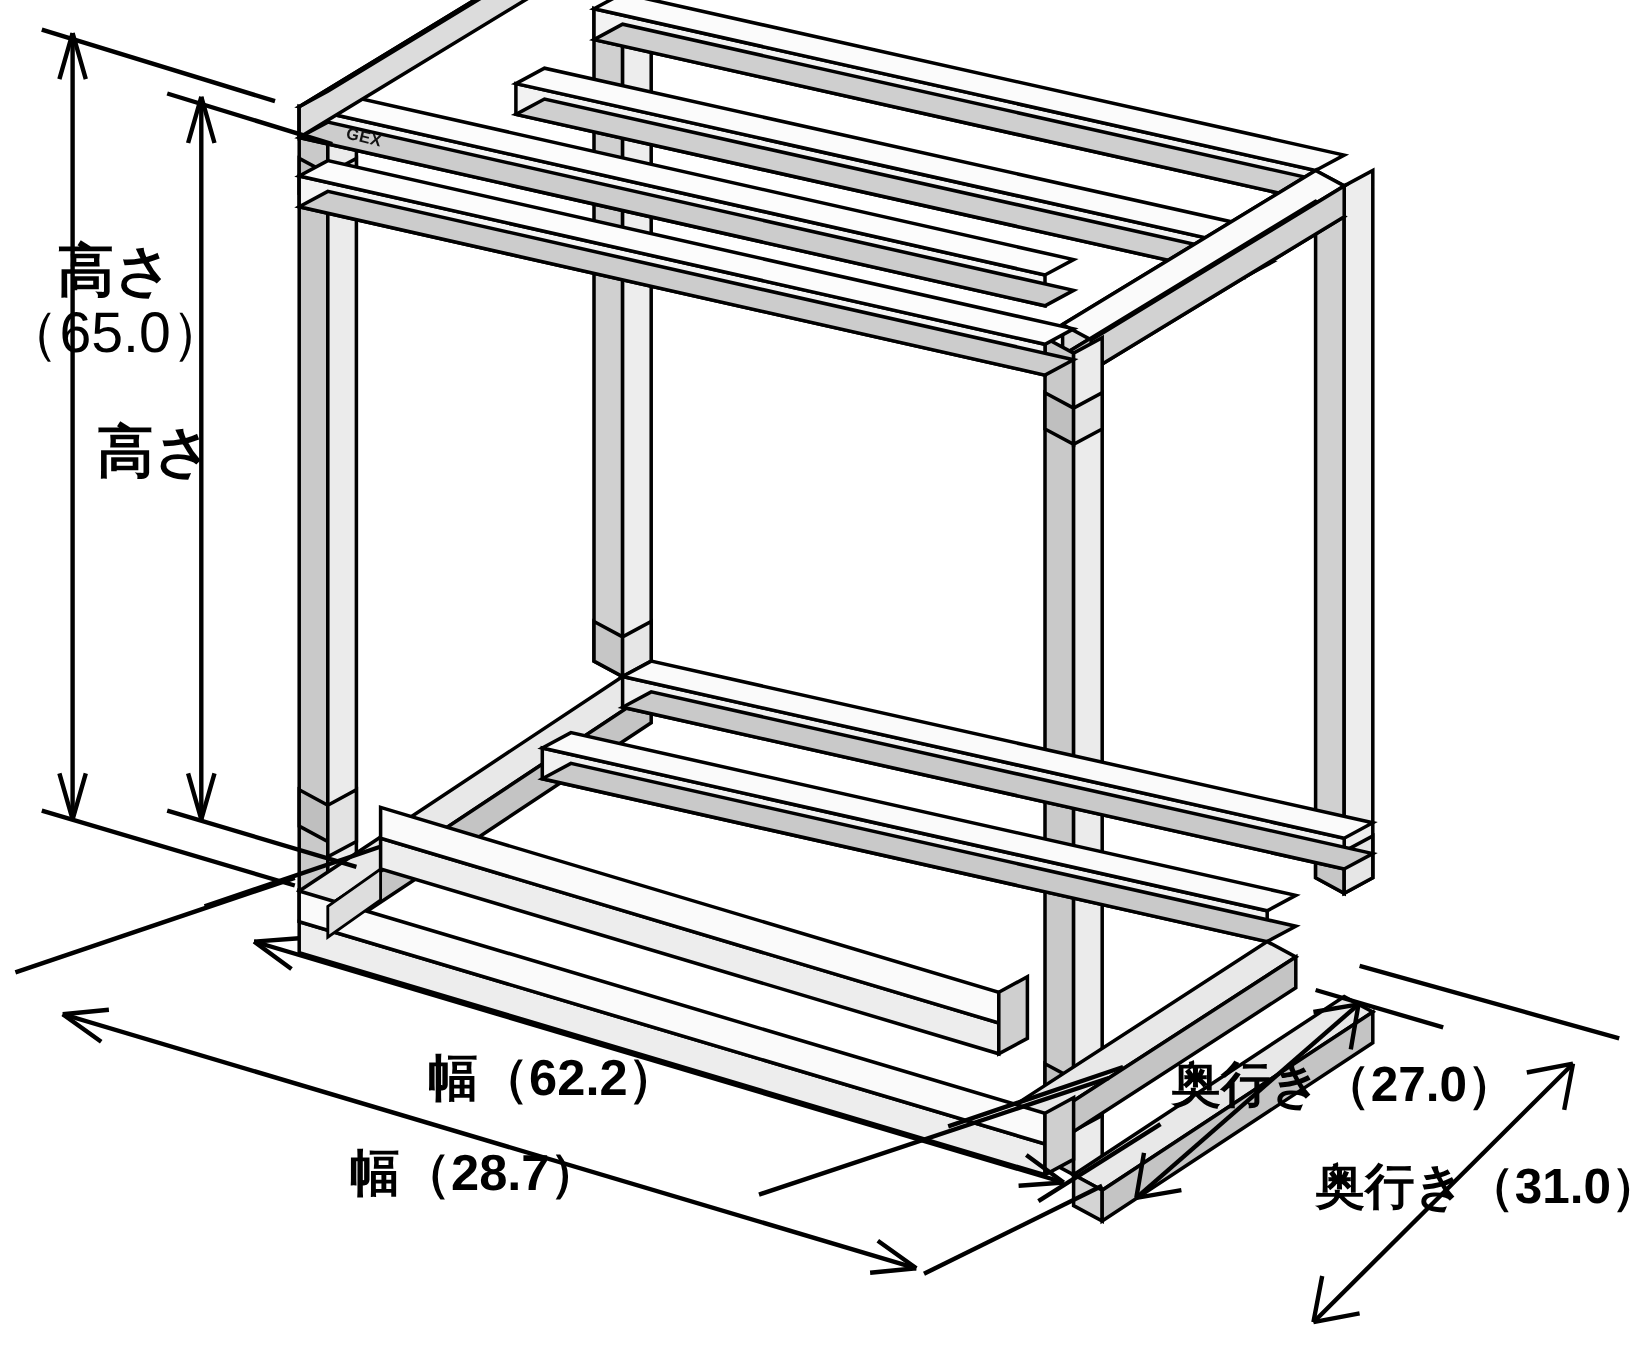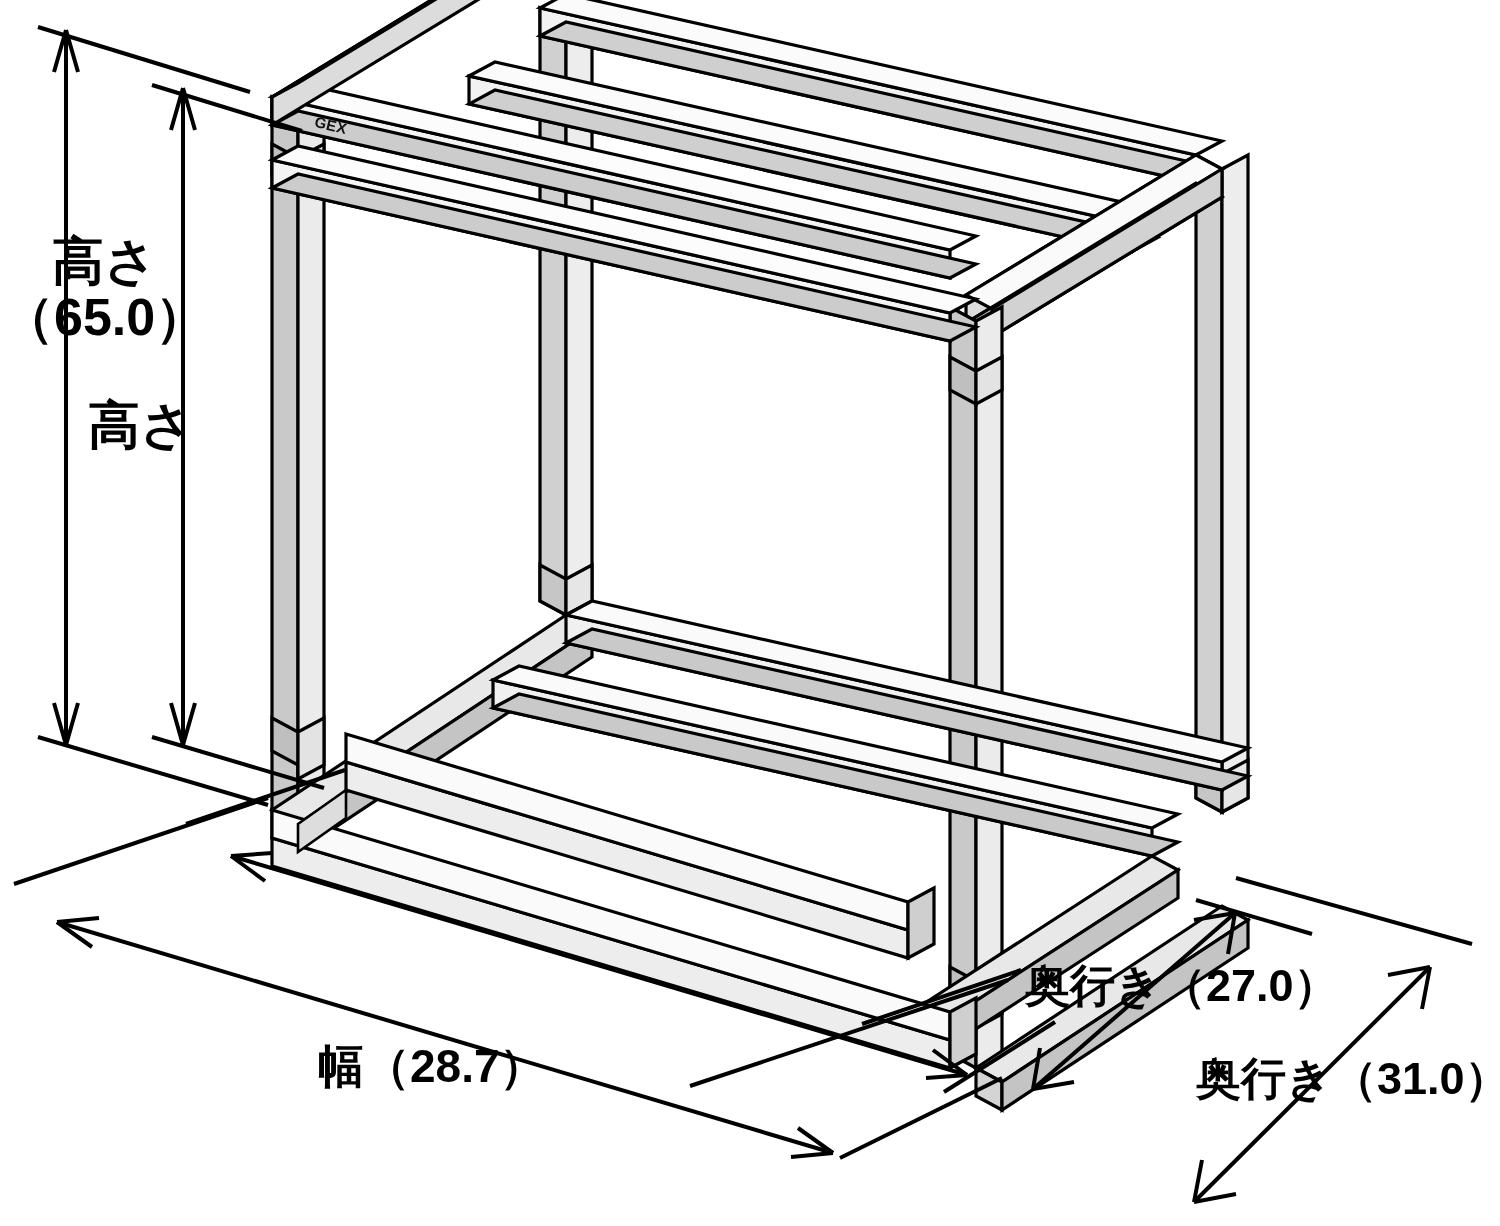--- a/index.html
+++ b/index.html
@@ -30,26 +30,25 @@
   }
   .dim-label {
     position: absolute;
     color: #000000;
     font-weight: 700;
     white-space: nowrap;
     letter-spacing: 0px;
     line-height: 1.08;
   }
   .dim-label .num {
-    font-weight: 700;
+    font-weight: 400;
     text-align: center;
   }
   .two-line {
     text-align: center;
-    margin-top: 14px;
   }
   .lbl-h65 {
     left: 2px;
     top: 219px;
     font-size: 52px;
   }
   .lbl-h61 {
     left: 88px;
     top: 383px;
     font-size: 52px;
@@ -58,21 +57,21 @@
     left: 389px;
     top: 955px;
     font-size: 46px;
   }
   .lbl-w662 {
     left: 318px;
     top: 1042px;
     font-size: 46px;
   }
   .lbl-d270 {
-    left: 1025px;
+    left: 1065px;
     top: 962px;
     font-size: 45px;
     text-align: right;
   }
   .lbl-d310 {
     left: 1196px;
     top: 1055px;
     font-size: 45px;
   }
   .logo-text {
@@ -274,20 +273,21 @@
 
   <div class="dim-label two-line lbl-h65">
     <div>高さ</div>
     <div class="num">（65.0）</div>
   </div>
 
   <div class="dim-label two-line lbl-h61">
     <div>高さ</div>
   </div>
 
+  <div class="dim-label lbl-w622">幅（62.2）</div>
 
   <div class="dim-label lbl-w662">幅（28.7）</div>
 
   <div class="dim-label lbl-d270">奥行き（27.0）</div>
 
   <div class="dim-label lbl-d310">奥行き（31.0）</div>
 
 </div>
 
 </body></html>

